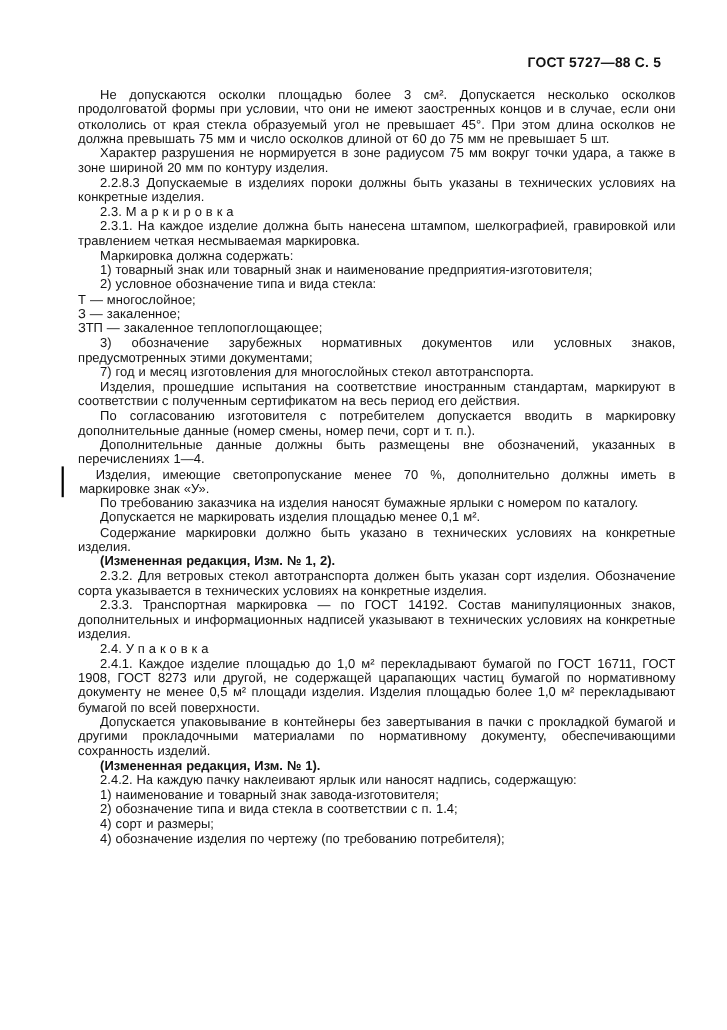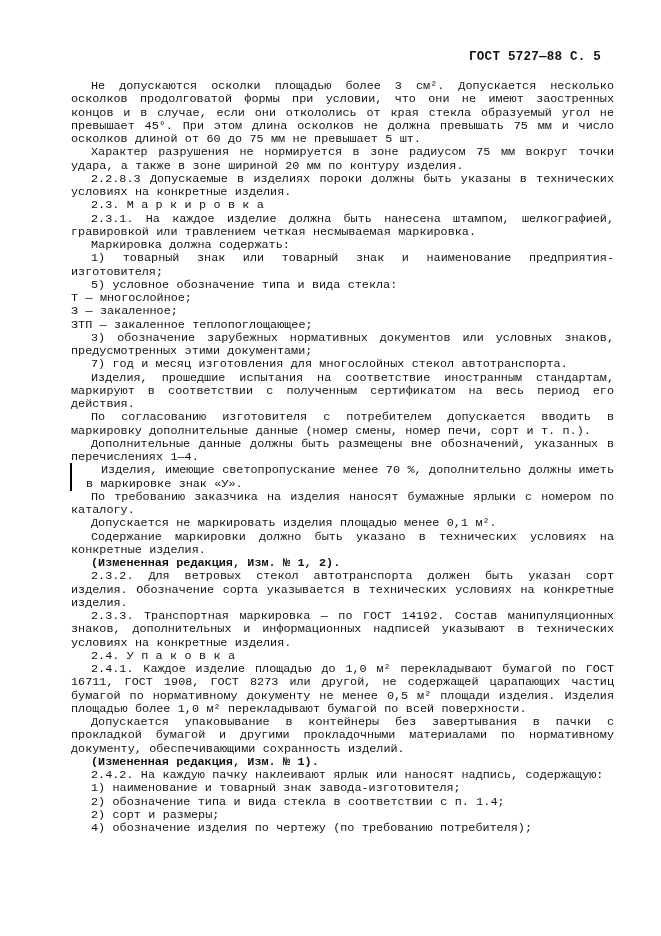--- a/index.html
+++ b/index.html
@@ -6,21 +6,21 @@
     margin: 0;
     padding: 0;
     background: #ffffff;
   }
   .page {
     position: relative;
     width: 653px;
     height: 936px;
     background: #ffffff;
     color: #121212;
-    font-family: Liberation Mono, monospace;
+    font-family: Liberation Sans, sans-serif;
     overflow: hidden;
   }
   .running-header {
     position: absolute;
     top: 50px;
     left: 58px;
     width: 543px;
     text-align: right;
     font-weight: 700;
     font-size: 12.6px;
@@ -49,21 +49,21 @@
   }
   p.heading {
     text-align: left;
   }
   p.bold {
     font-weight: 700;
     text-align: left;
   }
   p.marked {
     position: relative;
-    margin-left: 15px;
+    margin-left: 1px;
     text-indent: 15px;
   }
   p.marked::before {
     content: "";
     position: absolute;
     left: -16px;
     top: -1px;
     width: 2px;
     height: 28px;
     background: #000000;
@@ -75,21 +75,21 @@
 <div class="page">
   <div class="running-header">ГОСТ 5727—88 С. 5</div>
   <div class="doc-body">
       <p class="blk para">Не допускаются осколки площадью более 3 см². Допускается несколько осколков продолговатой формы при условии, что они не имеют заостренных концов и в случае, если они откололись от края стекла образуемый угол не превышает 45°. При этом длина осколков не должна превышать 75 мм и число осколков длиной от 60 до 75 мм не превышает 5 шт.</p>
       <p class="blk para">Характер разрушения не нормируется в зоне радиусом 75 мм вокруг точки удара, а также в зоне шириной 20 мм по контуру изделия.</p>
       <p class="blk para">2.2.8.3 Допускаемые в изделиях пороки должны быть указаны в технических условиях на конкретные изделия.</p>
       <p class="blk heading">2.3. М а р к и р о в к а</p>
       <p class="blk para">2.3.1. На каждое изделие должна быть нанесена штампом, шелкографией, гравировкой или травлением четкая несмываемая маркировка.</p>
       <p class="blk para">Маркировка должна содержать:</p>
       <p class="blk para">1)  товарный знак или товарный знак и наименование предприятия-изготовителя;</p>
-      <p class="blk para">5)  условное обозначение типа и вида стекла:</p>
+      <p class="blk para">2)  условное обозначение типа и вида стекла:</p>
       <p class="blk flush">Т — многослойное;</p>
       <p class="blk flush">З — закаленное;</p>
       <p class="blk flush">ЗТП — закаленное теплопоглощающее;</p>
       <p class="blk para">3)  обозначение зарубежных нормативных документов или условных знаков, предусмотренных этими документами;</p>
       <p class="blk para">7)  год и месяц изготовления для многослойных стекол автотранспорта.</p>
       <p class="blk para">Изделия, прошедшие испытания на соответствие иностранным стандартам, маркируют в соответствии с полученным сертификатом на весь период его действия.</p>
       <p class="blk para">По согласованию изготовителя с потребителем допускается вводить в маркировку дополнительные данные (номер смены, номер печи, сорт и т. п.).</p>
       <p class="blk para">Дополнительные данные должны быть размещены вне обозначений, указанных в перечислениях 1—4.</p>
       <p class="blk marked">Изделия, имеющие светопропускание менее 70 %, дополнительно должны иметь в маркировке знак «У».</p>
       <p class="blk para">По требованию заказчика на изделия наносят бумажные ярлыки с номером по каталогу.</p>
@@ -98,16 +98,16 @@
       <p class="blk bold">(Измененная редакция, Изм. № 1, 2).</p>
       <p class="blk para">2.3.2. Для ветровых стекол автотранспорта должен быть указан сорт изделия. Обозначение сорта указывается в технических условиях на конкретные изделия.</p>
       <p class="blk para">2.3.3. Транспортная маркировка — по ГОСТ 14192. Состав манипуляционных знаков, дополнительных и информационных надписей указывают в технических условиях на конкретные изделия.</p>
       <p class="blk heading">2.4. У п а к о в к а</p>
       <p class="blk para">2.4.1. Каждое изделие площадью до 1,0 м² перекладывают бумагой по ГОСТ 16711, ГОСТ 1908, ГОСТ 8273 или другой, не содержащей царапающих частиц бумагой по нормативному документу не менее 0,5 м² площади изделия. Изделия площадью более 1,0 м² перекладывают бумагой по всей поверхности.</p>
       <p class="blk para">Допускается упаковывание в контейнеры без завертывания в пачки с прокладкой бумагой и другими прокладочными материалами по нормативному документу, обеспечивающими сохранность изделий.</p>
       <p class="blk bold">(Измененная редакция, Изм. № 1).</p>
       <p class="blk para">2.4.2. На каждую пачку наклеивают ярлык или наносят надпись, содержащую:</p>
       <p class="blk para">1)  наименование и товарный знак завода-изготовителя;</p>
       <p class="blk para">2)  обозначение типа и вида стекла в соответствии с п. 1.4;</p>
-      <p class="blk para">2)  сорт и размеры;</p>
+      <p class="blk para">4)  сорт и размеры;</p>
       <p class="blk para">4)  обозначение изделия по чертежу (по требованию потребителя);</p>
     </div>
 </div>
 
 </body></html>

